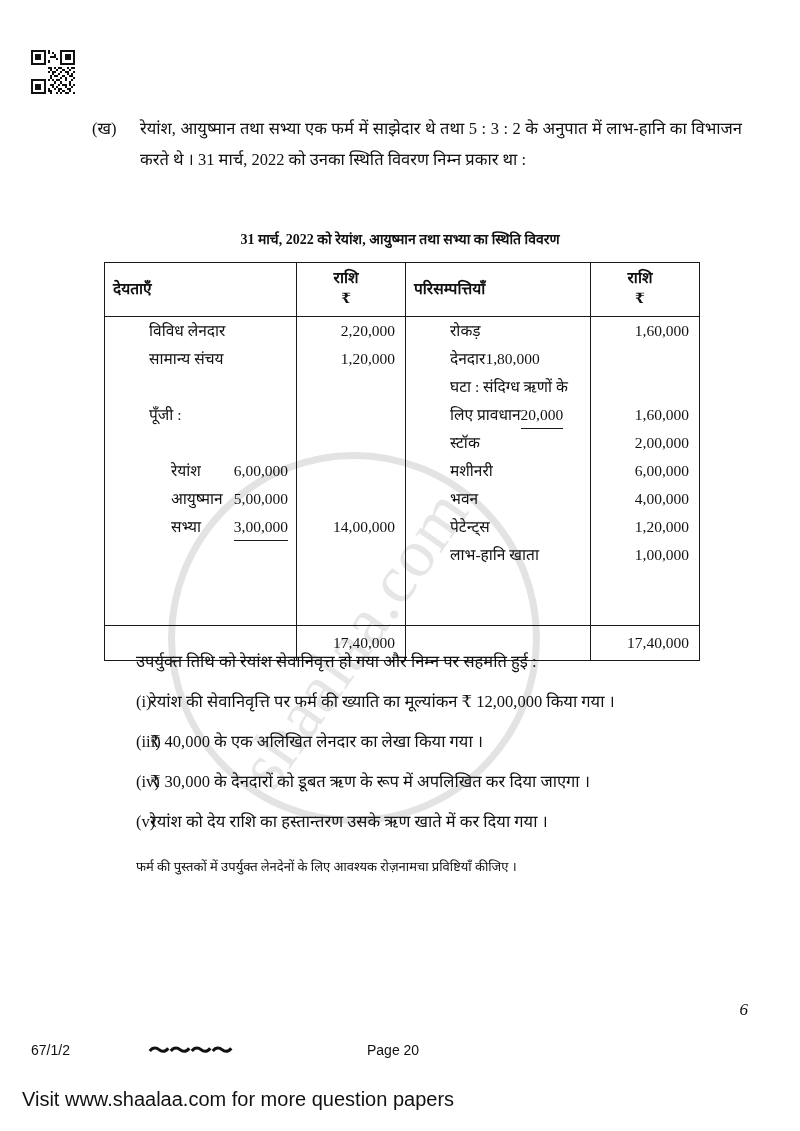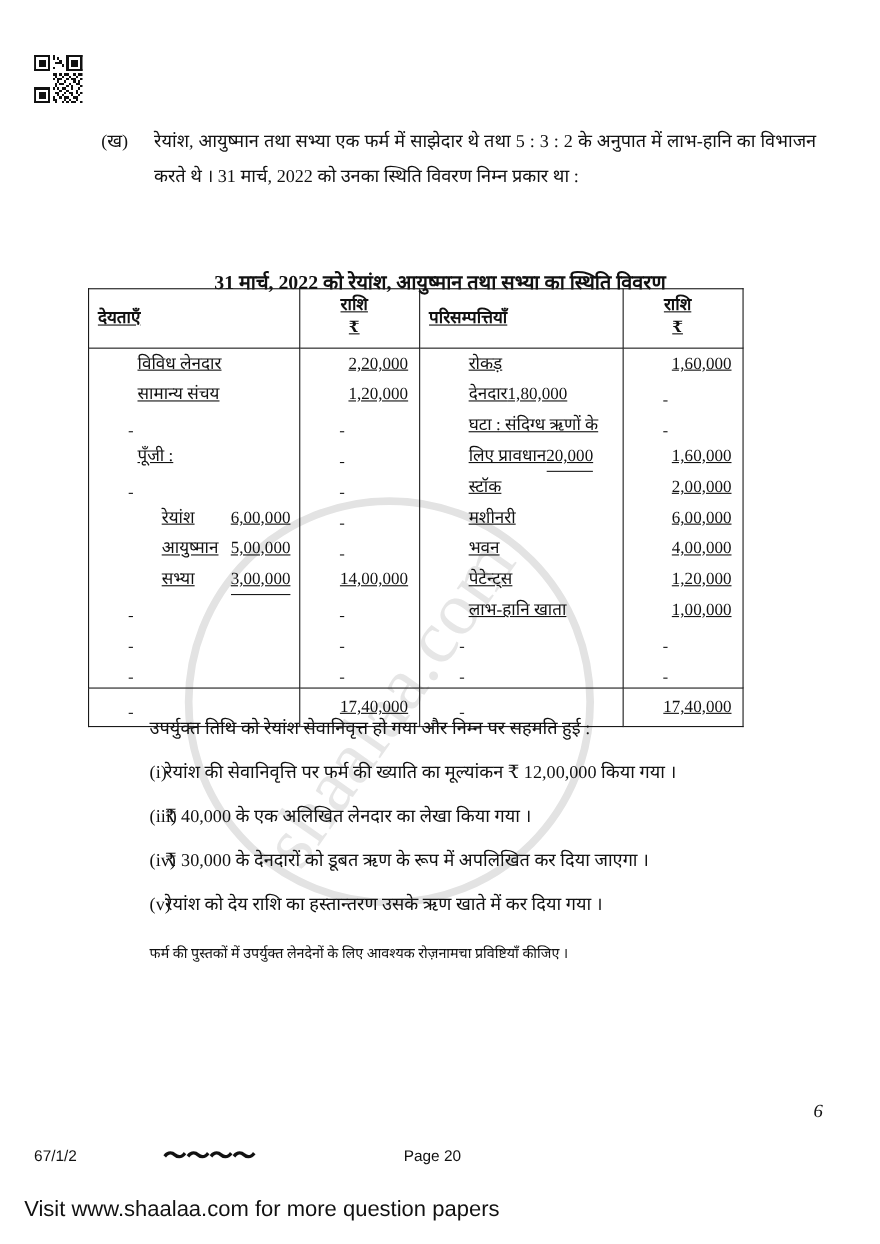--- a/index.html
+++ b/index.html
@@ -60,34 +60,33 @@
   }
   .qtext{
     flex:1;
     font-size:16.5px;line-height:31px;
     text-align:justify;
     text-justify:inter-word;
   }
 
   
   .table-title{
-    position:absolute;left:0;top:244px;width:800px;
+    position:absolute;left:0;top:229px;width:800px;
     text-align:center;
-    font-size:18px;font-weight:bold;
+    font-size:14px;font-weight:bold;
     z-index:3;
   }
 
   
   .bs{
-    position:absolute;left:80px;top:262px;
+    position:absolute;left:104px;top:262px;
     width:596px;
     border-collapse:collapse;
     z-index:3;
     background:transparent;
-    text-decoration:underline;
   }
   .bs td,.bs th{
     border:1px solid #1a1a1a;
     vertical-align:top;
     padding:0;
     background:transparent;
   }
   .col-lab{width:218px;}
   .col-amt{width:92px;}
   .col-lab2{width:218px;}

